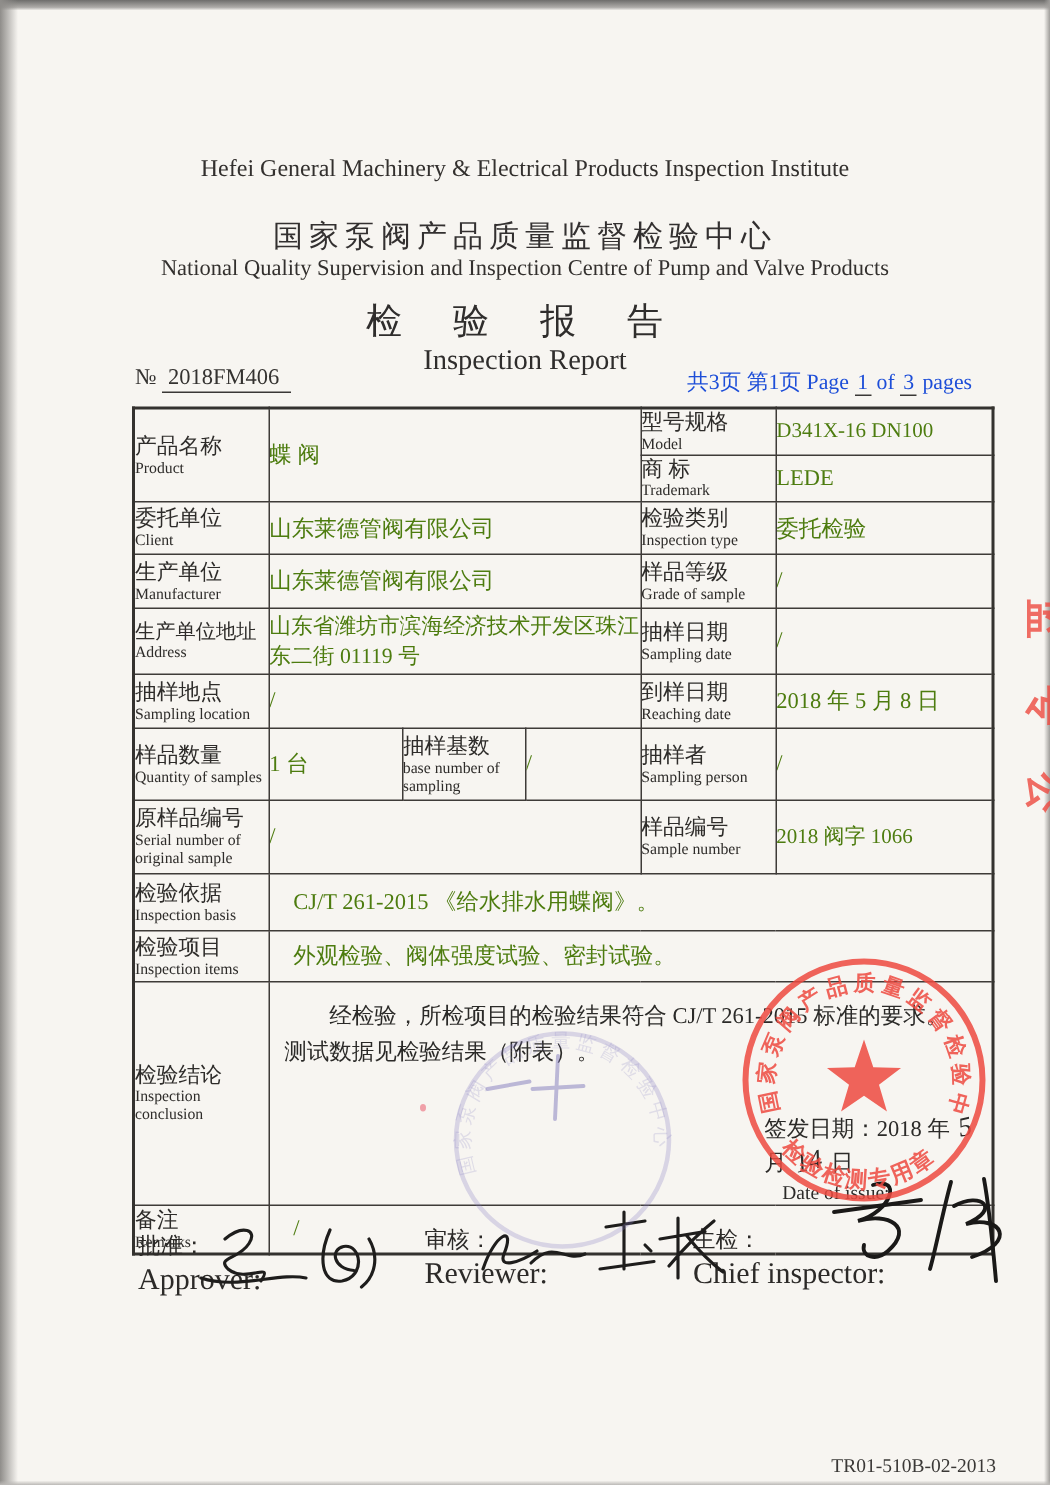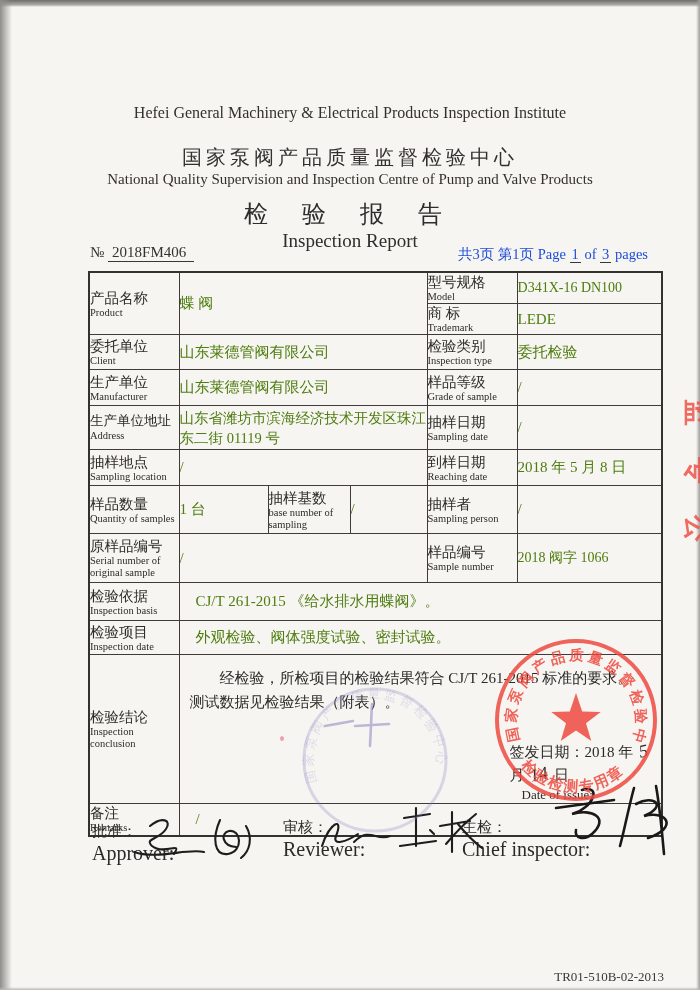--- a/index.html
+++ b/index.html
@@ -186,21 +186,21 @@
     <tr style="height:38px">
       <td class="lbl">
         <div class="cn">检验依据</div>
         <div class="en">Inspection basis</div>
       </td>
       <td colspan="5" class="val val-left">CJ/T 261-2015 《给水排水用蝶阀》。</td>
     </tr>
     <tr style="height:34px">
       <td class="lbl">
         <div class="cn">检验项目</div>
-        <div class="en">Inspection date</div>
+        <div class="en">Inspection items</div>
       </td>
       <td colspan="5" class="val val-left">外观检验、阀体强度试验、密封试验。</td>
     </tr>
     <tr style="height:125px">
       <td class="lbl">
         <div class="cn">检验结论</div>
         <div class="en">Inspection conclusion</div>
       </td>
       <td colspan="5" class="concl">
         <div class="line1">经检验，所检项目的检验结果符合 CJ/T 261-2015 标准的要求。</div>

